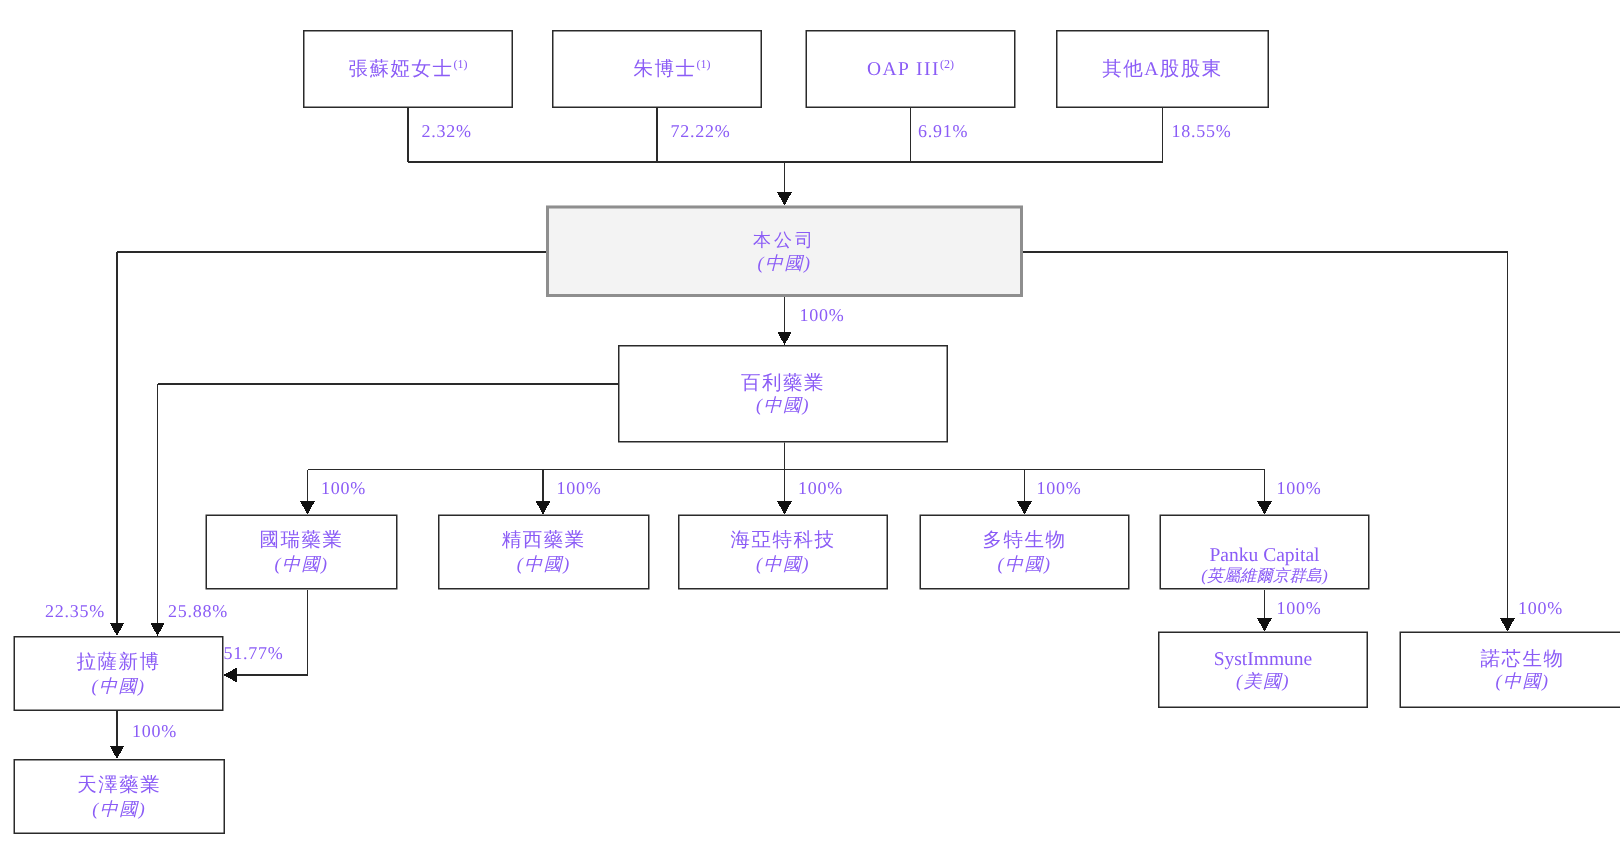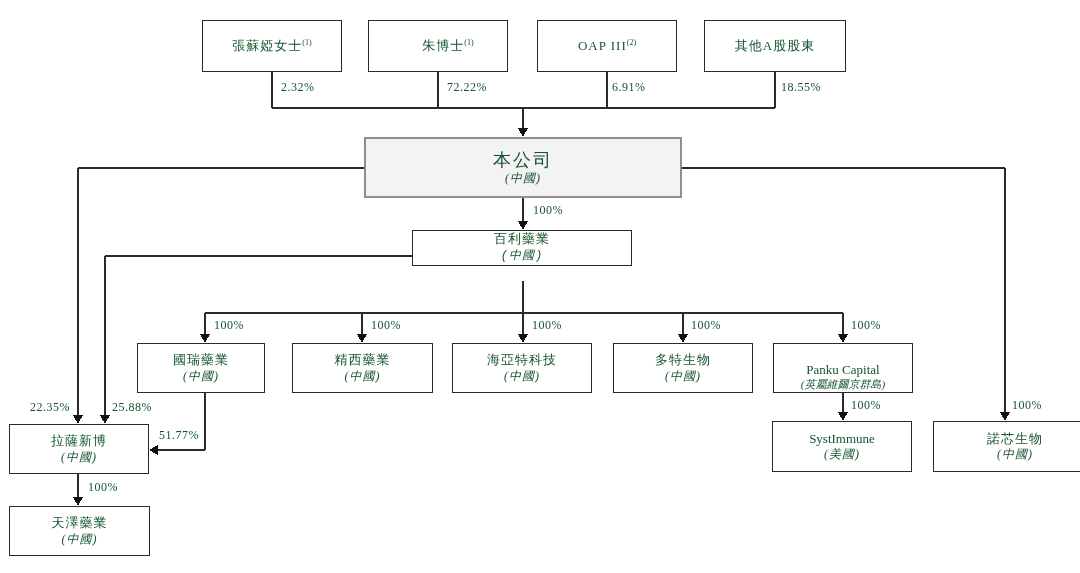--- a/index.html
+++ b/index.html
@@ -1,29 +1,29 @@
 <!DOCTYPE html>
 <html><head>
 <meta charset="utf-8">
 <style>
   html,body{margin:0;padding:0;background:#ffffff;}
   .stage{
     position:relative;width:1080px;height:573px;background:#ffffff;
-    font-family:"Liberation Serif","DejaVu Serif",serif;color:#14532d;
+    font-family:"Liberation Serif","DejaVu Serif",serif;color:#8b5cf6;
     overflow:hidden;
   }
   .wires{position:absolute;left:0;top:0;width:1080px;height:573px;pointer-events:none;}
   .node{
     position:absolute;box-sizing:border-box;border:1px solid #2a2a2a;background:#ffffff;
     display:flex;flex-direction:column;align-items:center;justify-content:center;
     text-align:center;line-height:1.25;
   }
   .node .cname{font-size:13px;letter-spacing:1px;white-space:nowrap;}
   .node .cname sup{font-size:8px;letter-spacing:0;}
-  .node .cname.lg{font-size:18px;letter-spacing:2px;}
+  .node .cname.lg{font-size:12px;letter-spacing:2px;}
   .node .country{font-size:12px;font-style:italic;letter-spacing:1px;white-space:nowrap;}
   .node.company{background:#f3f3f3;border:2px solid #8e8e8e;}
   .pct{
     position:absolute;font-size:12px;letter-spacing:0.5px;white-space:nowrap;
     background:transparent;
   }
 </style>
 </head>
 <body>
 
@@ -104,21 +104,21 @@
   <div class="pct" style="left:447px;top:80px;">72.22%</div>
   <div class="pct" style="left:612px;top:80px;">6.91%</div>
   <div class="pct" style="left:781px;top:80px;">18.55%</div>
 
   <div class="node company" style="left:364px;top:137px;width:318px;height:61px;">
     <div class="cname lg">本公司</div>
     <div class="country">(中國)</div>
   </div>
   <div class="pct" style="left:533px;top:203px;">100%</div>
 
-  <div class="node" style="left:412px;top:230px;width:220px;height:36px;font-family:Liberation Mono, monospace;">
+  <div class="node" style="left:412px;top:230px;width:220px;height:65px;">
     <div class="cname">百利藥業</div>
     <div class="country">(中國)</div>
   </div>
 
   <div class="pct" style="left:214px;top:318px;">100%</div>
   <div class="pct" style="left:371px;top:318px;">100%</div>
   <div class="pct" style="left:532px;top:318px;">100%</div>
   <div class="pct" style="left:691px;top:318px;">100%</div>
   <div class="pct" style="left:851px;top:318px;">100%</div>
 
@@ -150,21 +150,21 @@
   </div>
 
   <div class="pct" style="left:1012px;top:398px;">100%</div>
   <div class="node" style="left:933px;top:421px;width:164px;height:51px;">
     <div class="cname">諾芯生物</div>
     <div class="country">(中國)</div>
   </div>
 
   <div class="pct" style="left:30px;top:400px;">22.35%</div>
   <div class="pct" style="left:112px;top:400px;">25.88%</div>
-  <div class="pct" style="left:159px;top:428px;">51.77%</div>
+  <div class="pct" style="left:149px;top:428px;">51.77%</div>
   <div class="node" style="left:9px;top:424px;width:140px;height:50px;">
     <div class="cname">拉薩新博</div>
     <div class="country">(中國)</div>
   </div>
 
   <div class="pct" style="left:88px;top:480px;">100%</div>
   <div class="node" style="left:9px;top:506px;width:141px;height:50px;">
     <div class="cname">天澤藥業</div>
     <div class="country">(中國)</div>
   </div>

